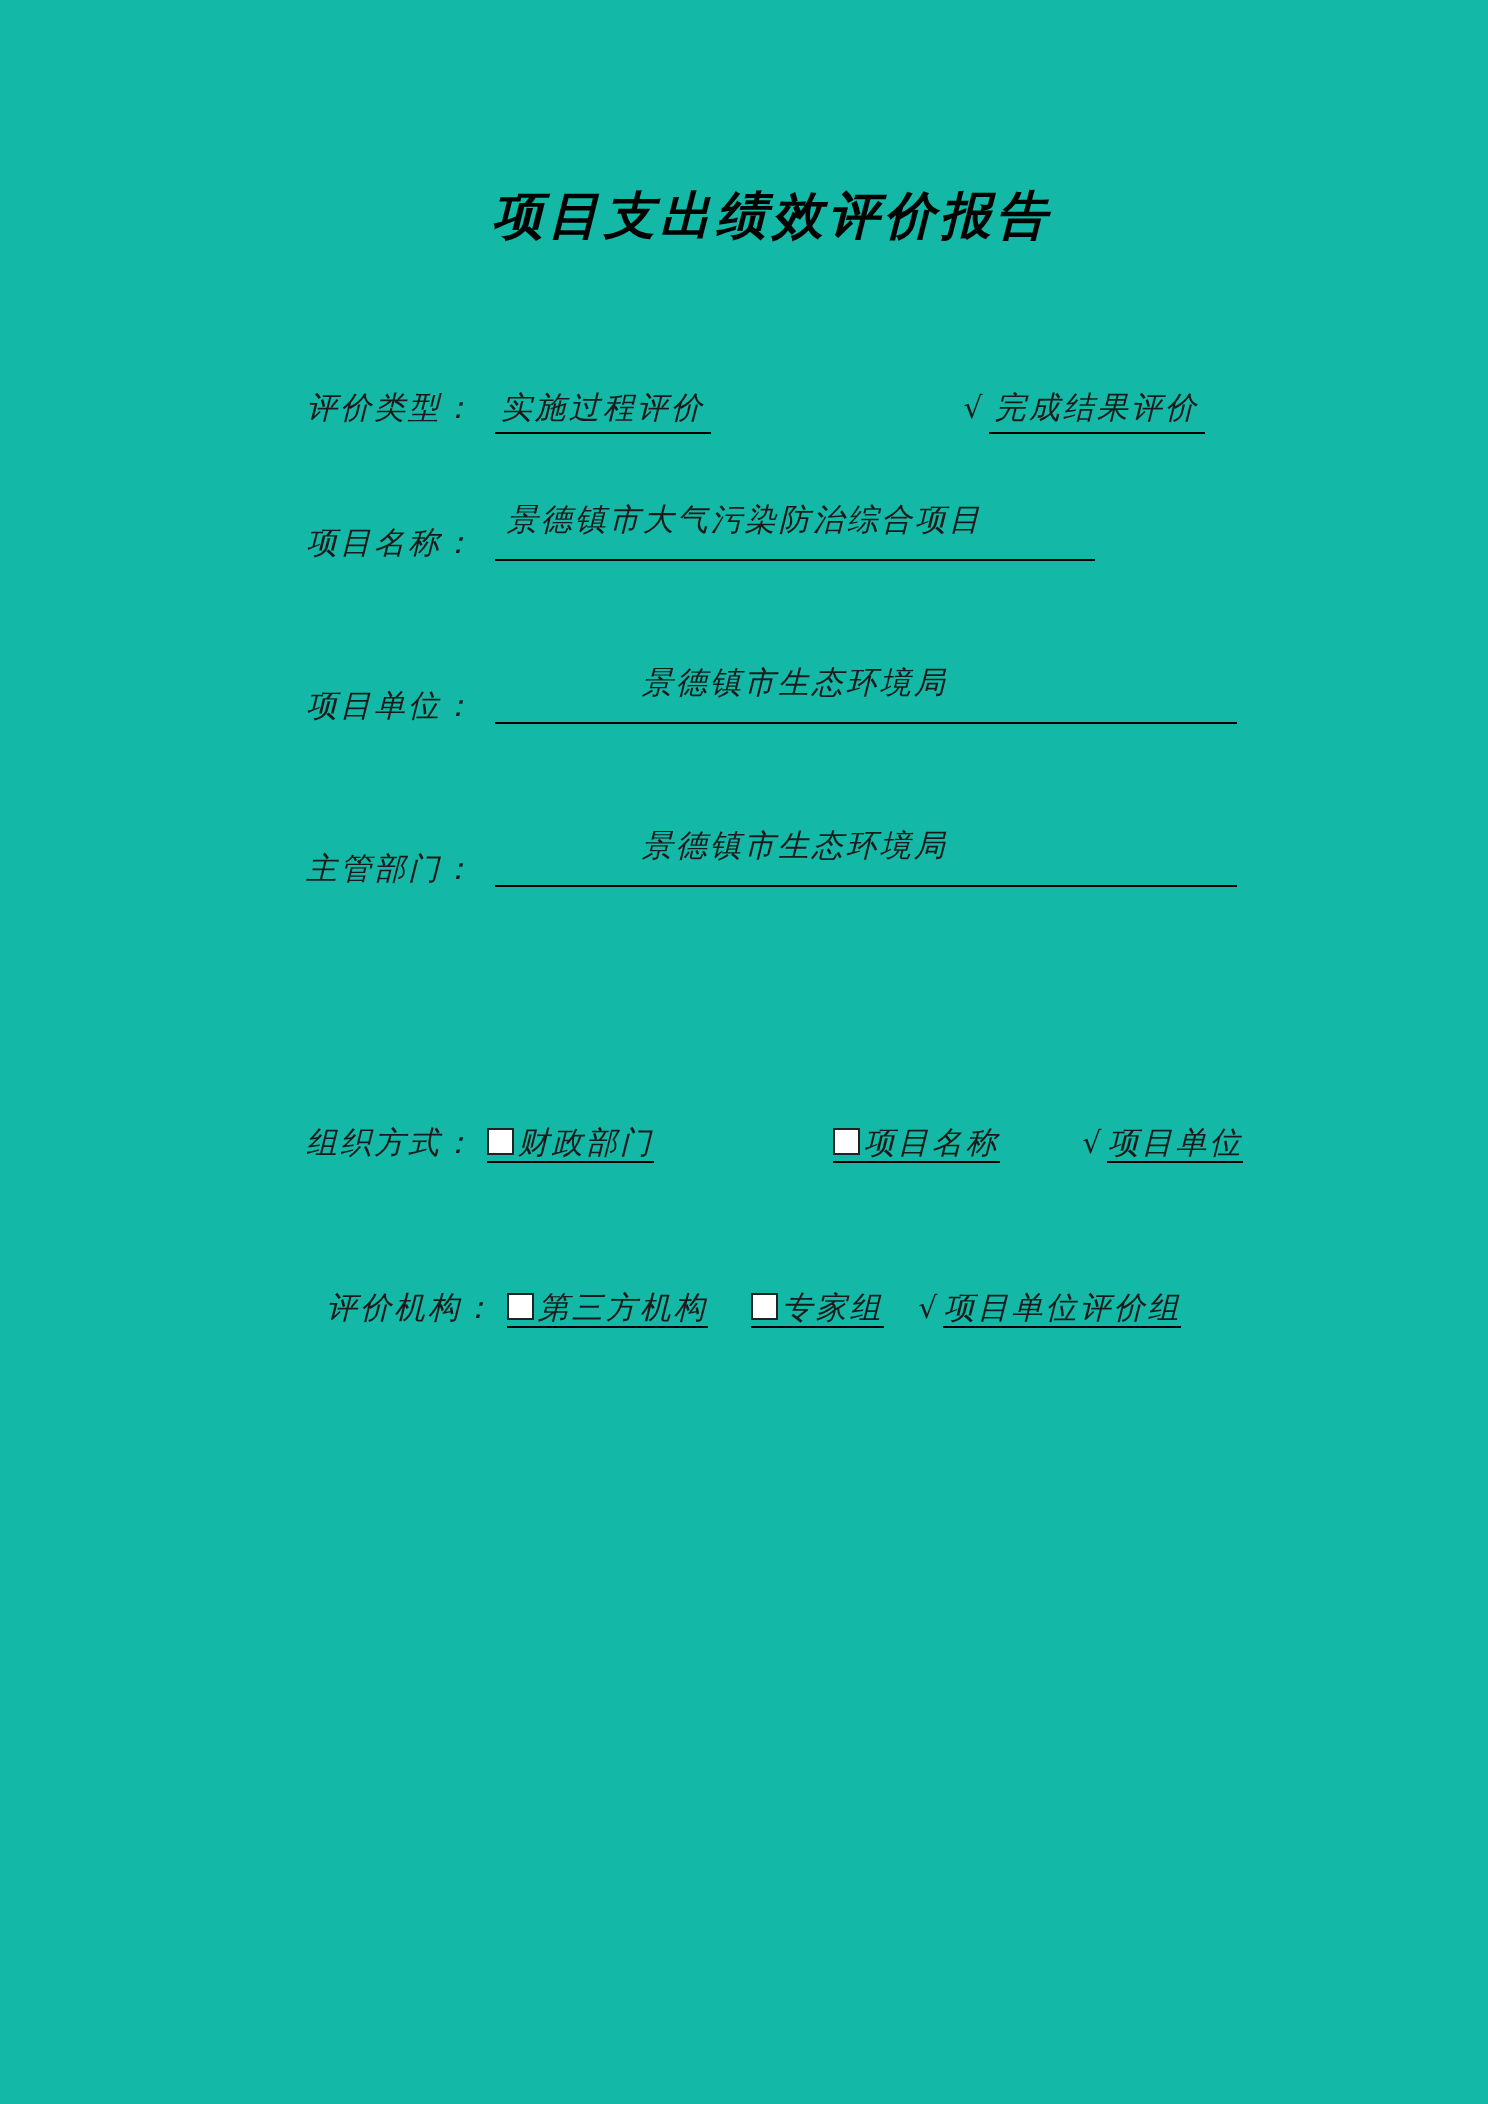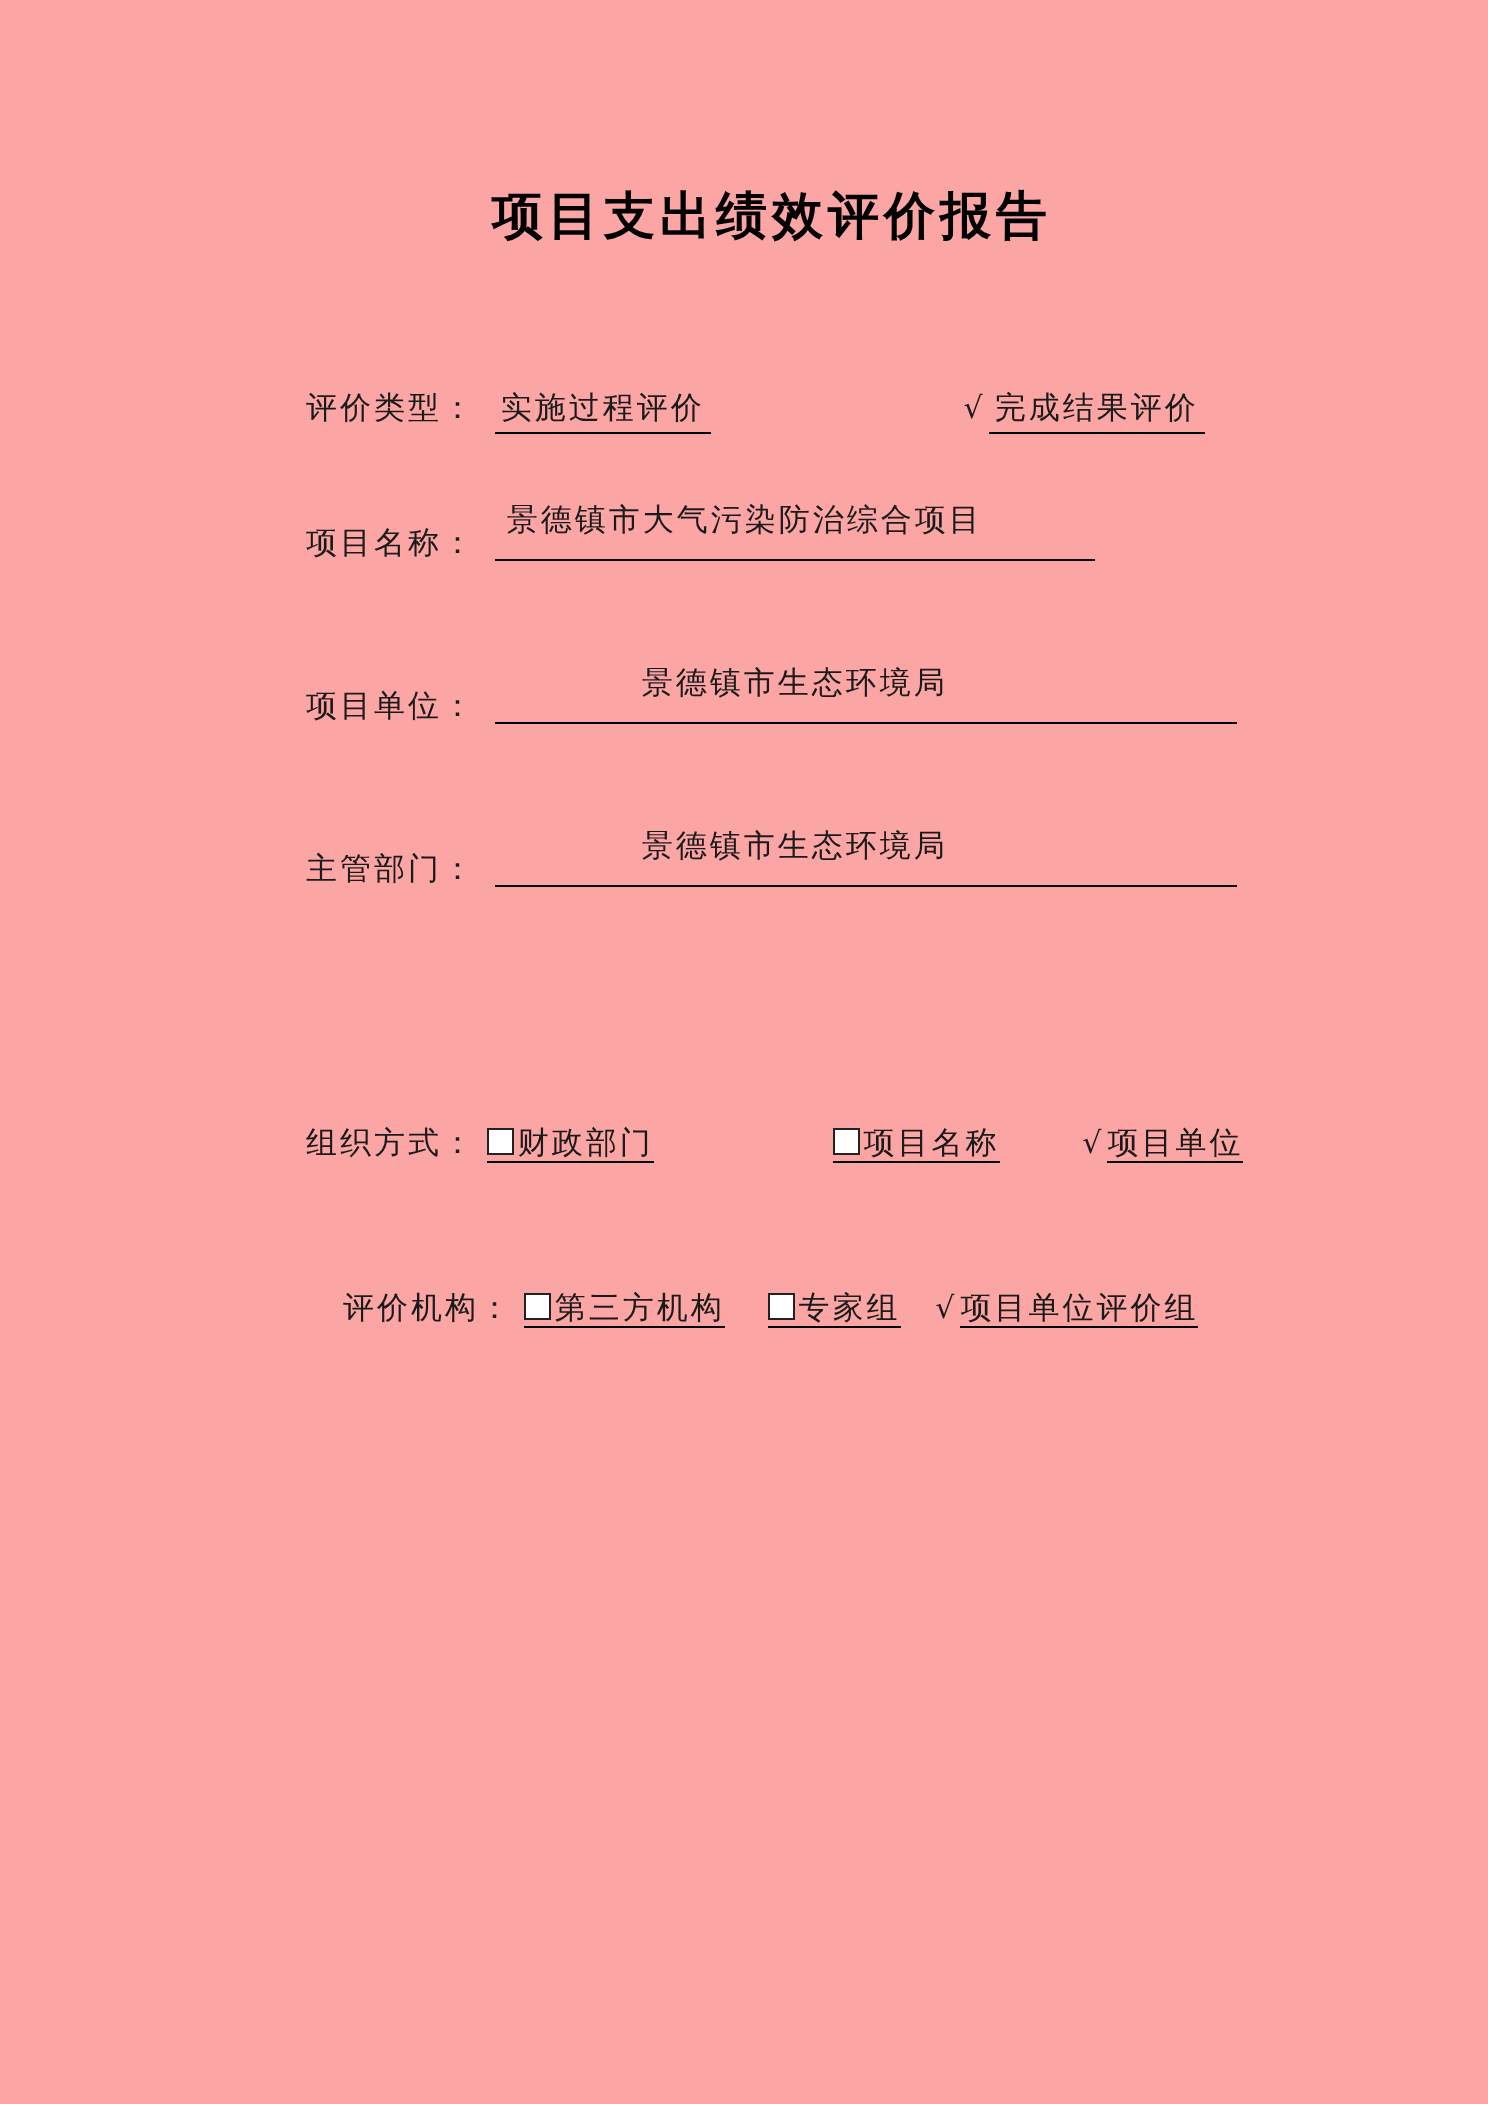--- a/index.html
+++ b/index.html
@@ -4,24 +4,25 @@
 <style>
   html, body {
     margin: 0;
     padding: 0;
     background: #ffffff;
   }
   .page {
     position: relative;
     width: 1488px;
     height: 2104px;
-    background: #fca5a5;
+    background: #14b8a6;
     color: #1a1a1a;
     font-family: "Liberation Serif", "DejaVu Serif", serif;
     overflow: hidden;
+    font-style: italic;
   }
   .doc-title {
     position: absolute;
     top: 182px;
     left: 0;
     width: 100%;
     text-align: center;
     text-indent: 56px;
     font-family: "Liberation Sans", "DejaVu Sans", sans-serif;
     font-weight: 700;
@@ -114,21 +115,21 @@
 
   <div class="row" style="top:1125px;left:306px">
     <span class="label">组织方式：</span>
     <span class="opt ul"><span class="cbox"></span><span>财政部门</span></span>
     <span class="opt ul" style="margin-left:168px"><span class="cbox"></span><span>项目名称</span></span>
     <span style="margin-left:72px">
       <span class="check">√</span><span class="opt ul">项目单位</span>
     </span>
   </div>
 
-  <div class="row" style="top:1290px;left:343px">
+  <div class="row" style="top:1290px;left:326px">
     <span class="label">评价机构：</span>
     <span class="opt ul"><span class="cbox"></span><span>第三方机构</span></span>
     <span class="opt ul" style="margin-left:32px"><span class="cbox"></span><span>专家组</span></span>
     <span style="margin-left:24px">
       <span class="check">√</span><span class="opt ul">项目单位评价组</span>
     </span>
   </div>
 
 
 </div>

